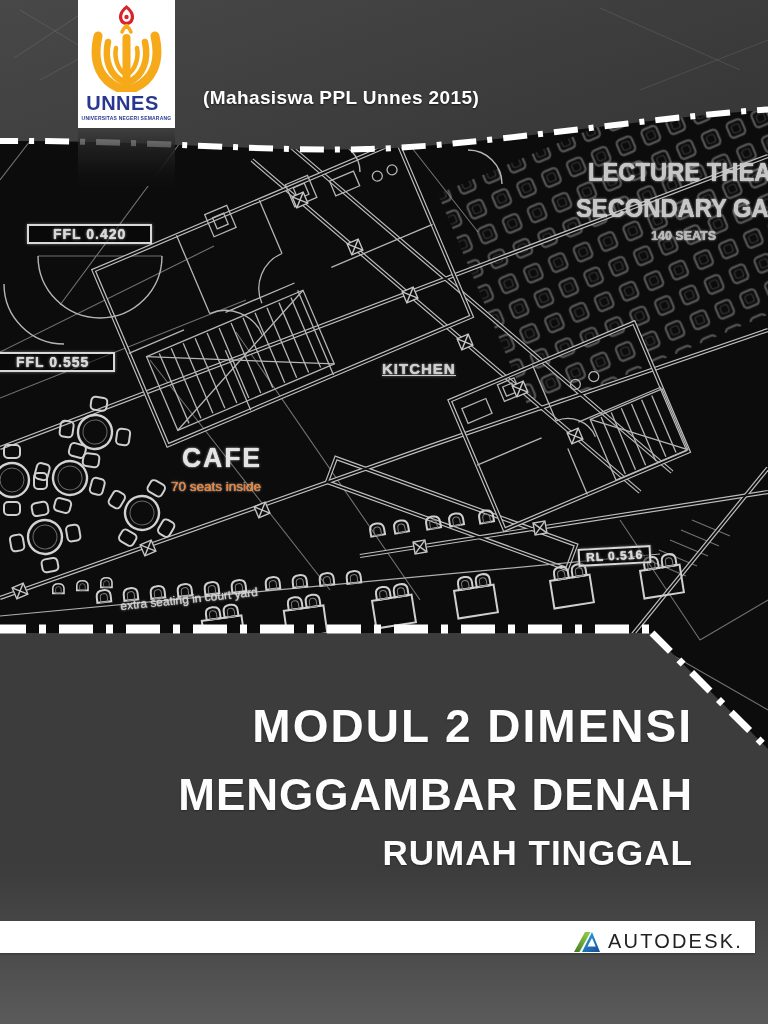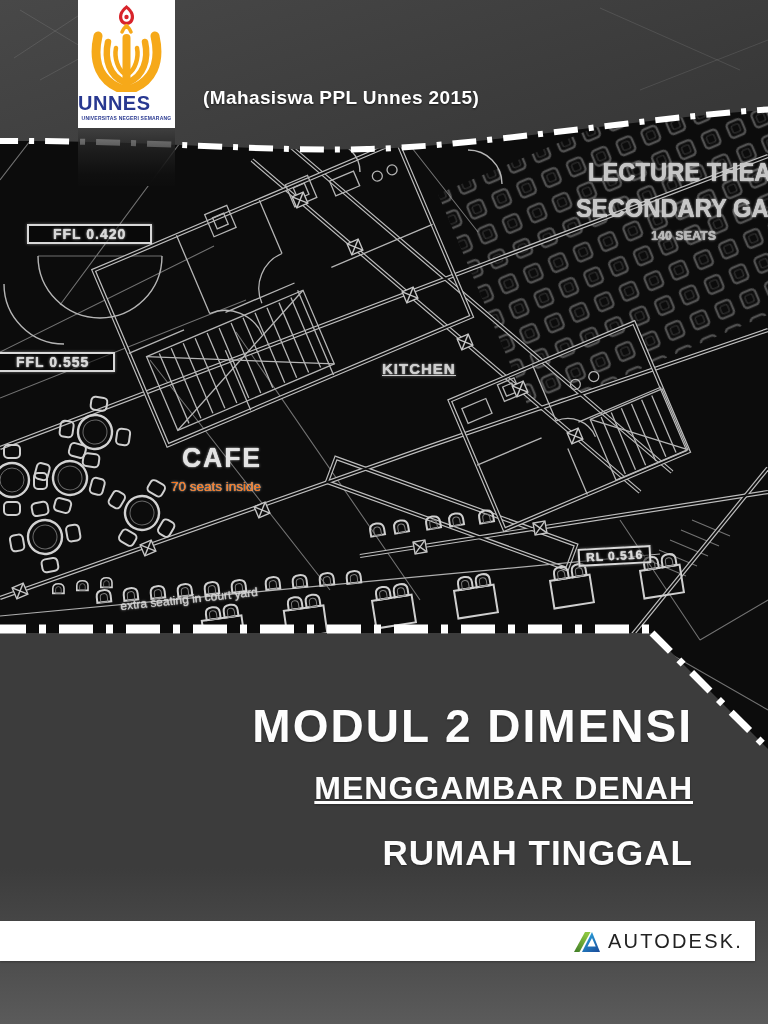--- a/index.html
+++ b/index.html
@@ -19,21 +19,21 @@
 
   
   .byline { left:203px; color:#fff; font-weight:700; letter-spacing:.4px;
             text-shadow:0 1px 2px rgba(0,0,0,.6); }
   #byline1 { top:20px;  font-size:20px; }
   #byline2 { top:54px;  font-size:20px; }
   #byline3 { top:87px;  font-size:19px; }
 
   
   .logo-card { left:78px; top:0; width:97px; height:128px; background:#fff; }
-  .logo-name { position:absolute; left:0; width:89px; top:92px; 
+  .logo-name { position:absolute; left:0; width:89px; top:92px; text-align:center;
                color:#283890; font-weight:700; font-size:20px; letter-spacing:.5px; }
   .logo-sub  { position:absolute; left:0; width:97px; top:115px; text-align:center;
                color:#283890; font-weight:700; font-size:5px; letter-spacing:.2px; }
   .logo-reflect { left:78px; top:128px; width:97px; height:58px; overflow:hidden;
                   opacity:.28; }
   .logo-reflect .inner { position:absolute; left:0; top:-70px; width:97px; height:128px;
                   background:#cfcfcf; transform:scaleY(-1); }
   .reflect-fade { left:78px; top:128px; width:97px; height:58px;
                   background:linear-gradient(to bottom, rgba(13,13,13,.45), rgba(13,13,13,.96) 80%, #0d0d0d); }
 
@@ -53,25 +53,25 @@
   #lbl-lec2 { left:576px; top:194px; font-size:25px; font-weight:700; color:#c6c6c6;
               transform:scaleX(.95); transform-origin:left; }
   #lbl-lec3 { left:651px; top:229px; font-size:12.5px; font-weight:700; color:#b5b5b5; }
   #lbl-courtyard { left:120px; top:592px; font-size:12px; color:#d0d0d0;
               transform:rotate(-6deg); opacity:.95; }
 
   
   .title-line { position:absolute; color:#fdfdfd; font-weight:700; text-align:right;
                 right:75px; text-shadow:0 1px 2px rgba(0,0,0,.35); }
   #title1 { top:699px; font-size:46px; letter-spacing:2px;margin-left:8px; }
-  #title2 { top:770px; font-size:32px; letter-spacing:1px;text-decoration:underline; }
+  #title2 { top:770px; font-size:44px; letter-spacing:1px; }
   #title3 { top:833px; font-size:35px; letter-spacing:1px; }
 
   
-  .strip { left:0; top:921px; width:755px; height:40px; background:#ffffff;
+  .strip { left:0; top:921px; width:755px; height:32px; background:#ffffff;
            box-shadow:0 1px 2px rgba(0,0,0,.3); }
   .adsk  { position:absolute; right:12px; top:8px; height:24px; display:flex;
            align-items:center; gap:8px; }
   .adsk-word { font-size:20px; letter-spacing:2.2px; color:#222; font-weight:400; }
 </style>
 </head>
 <body>
 
 <div class="page">
 

